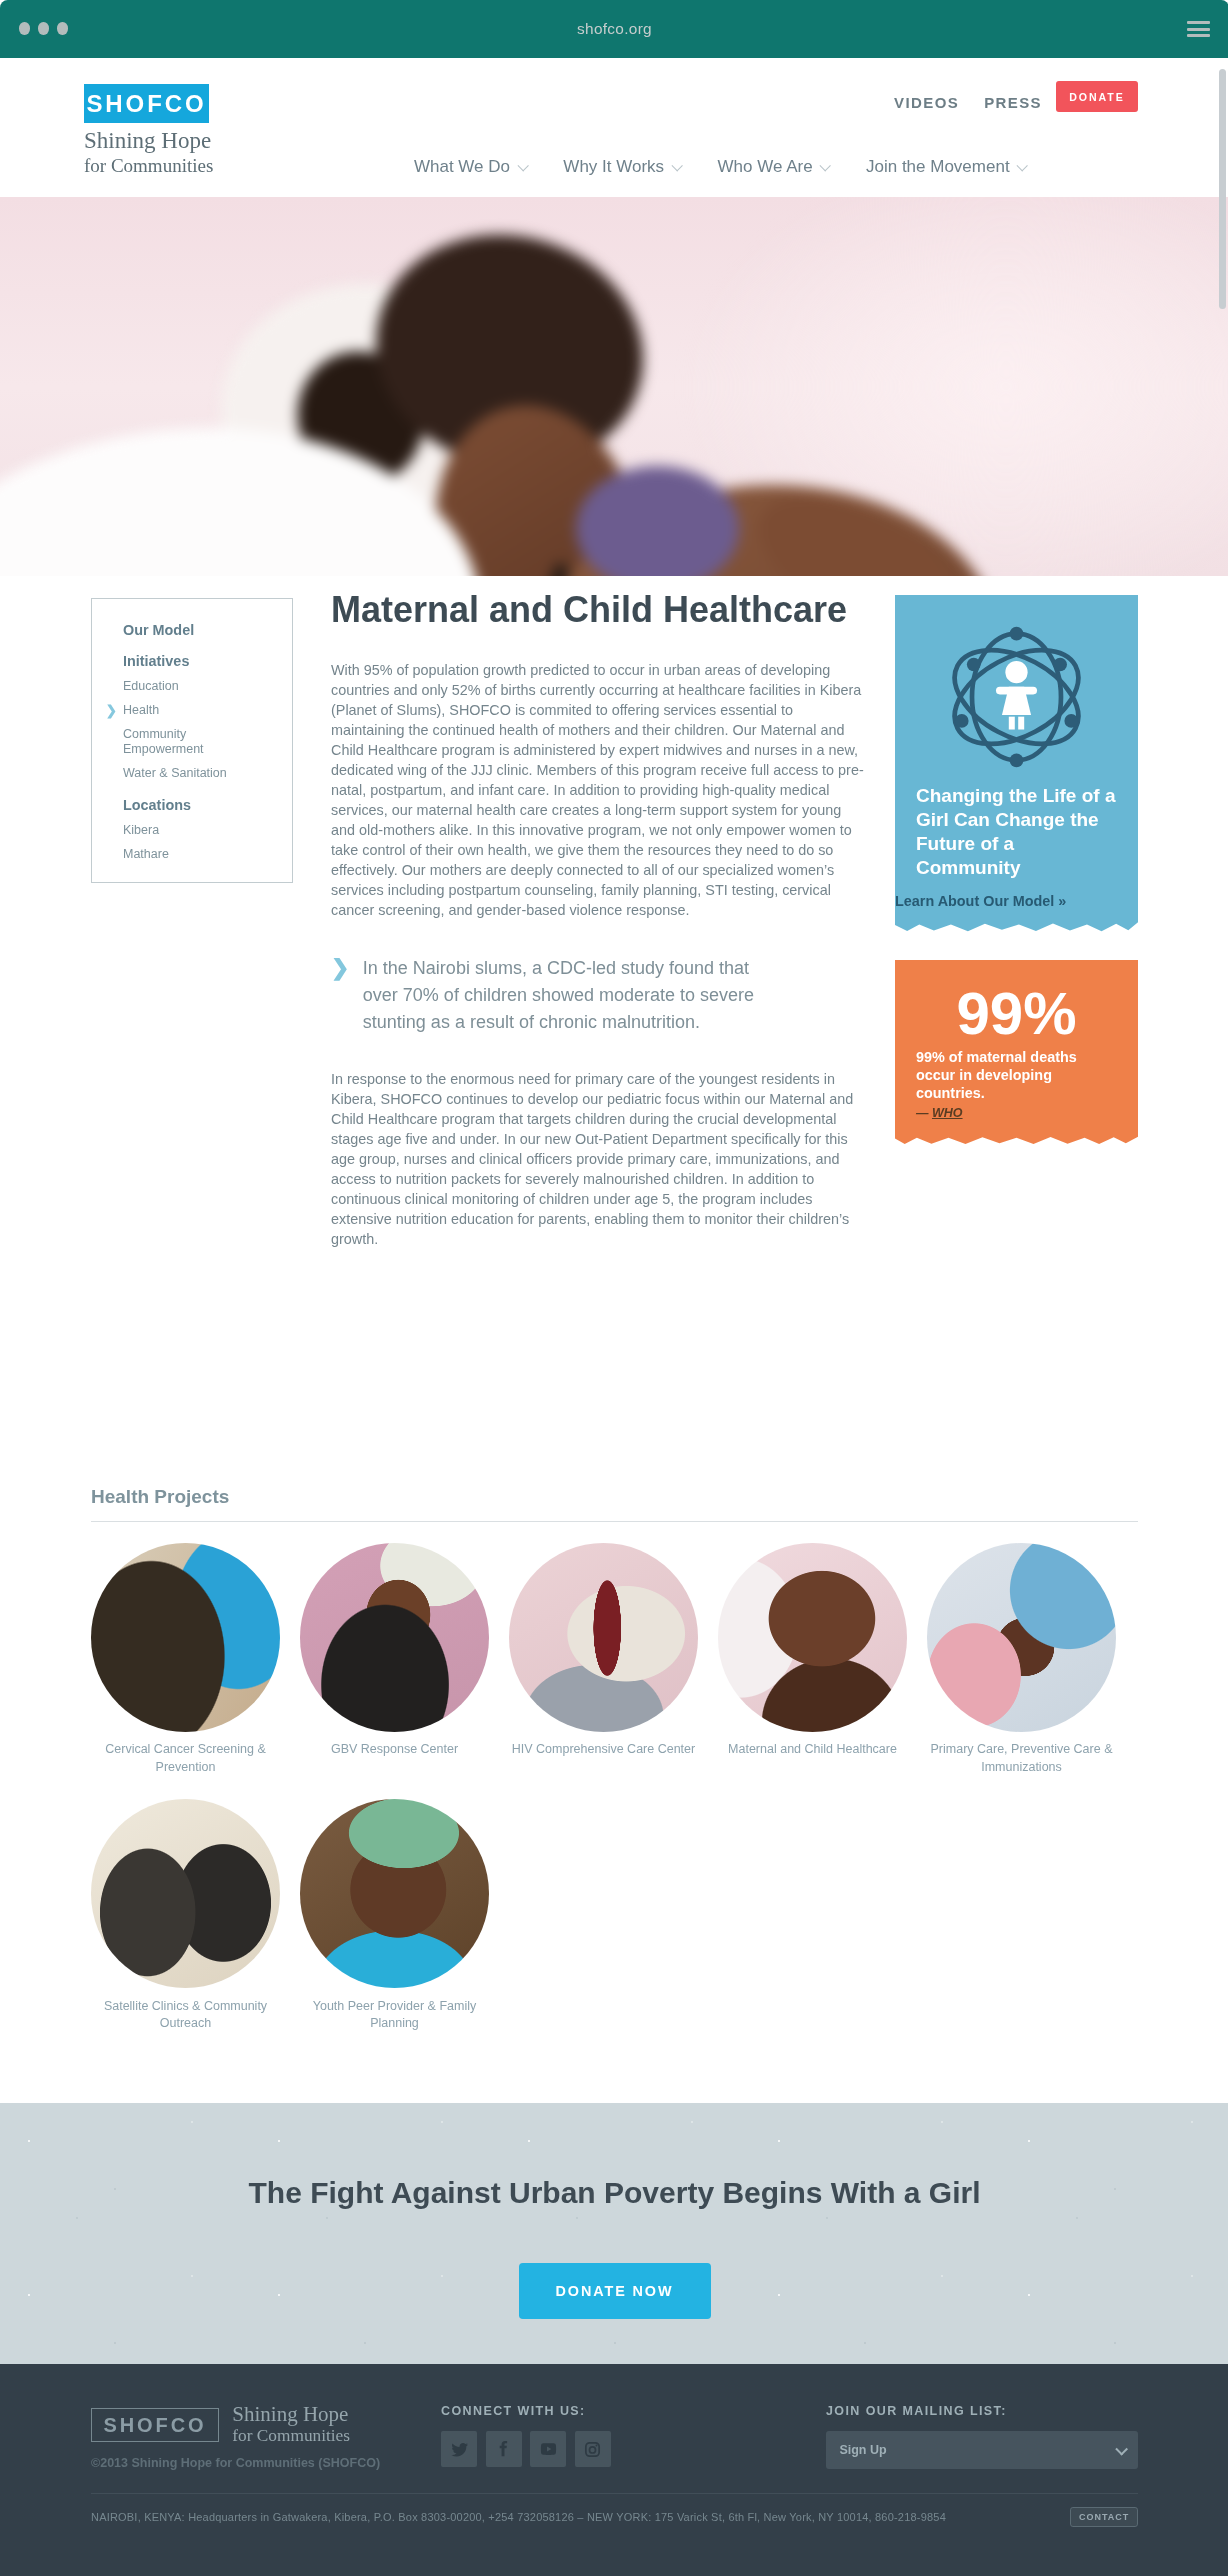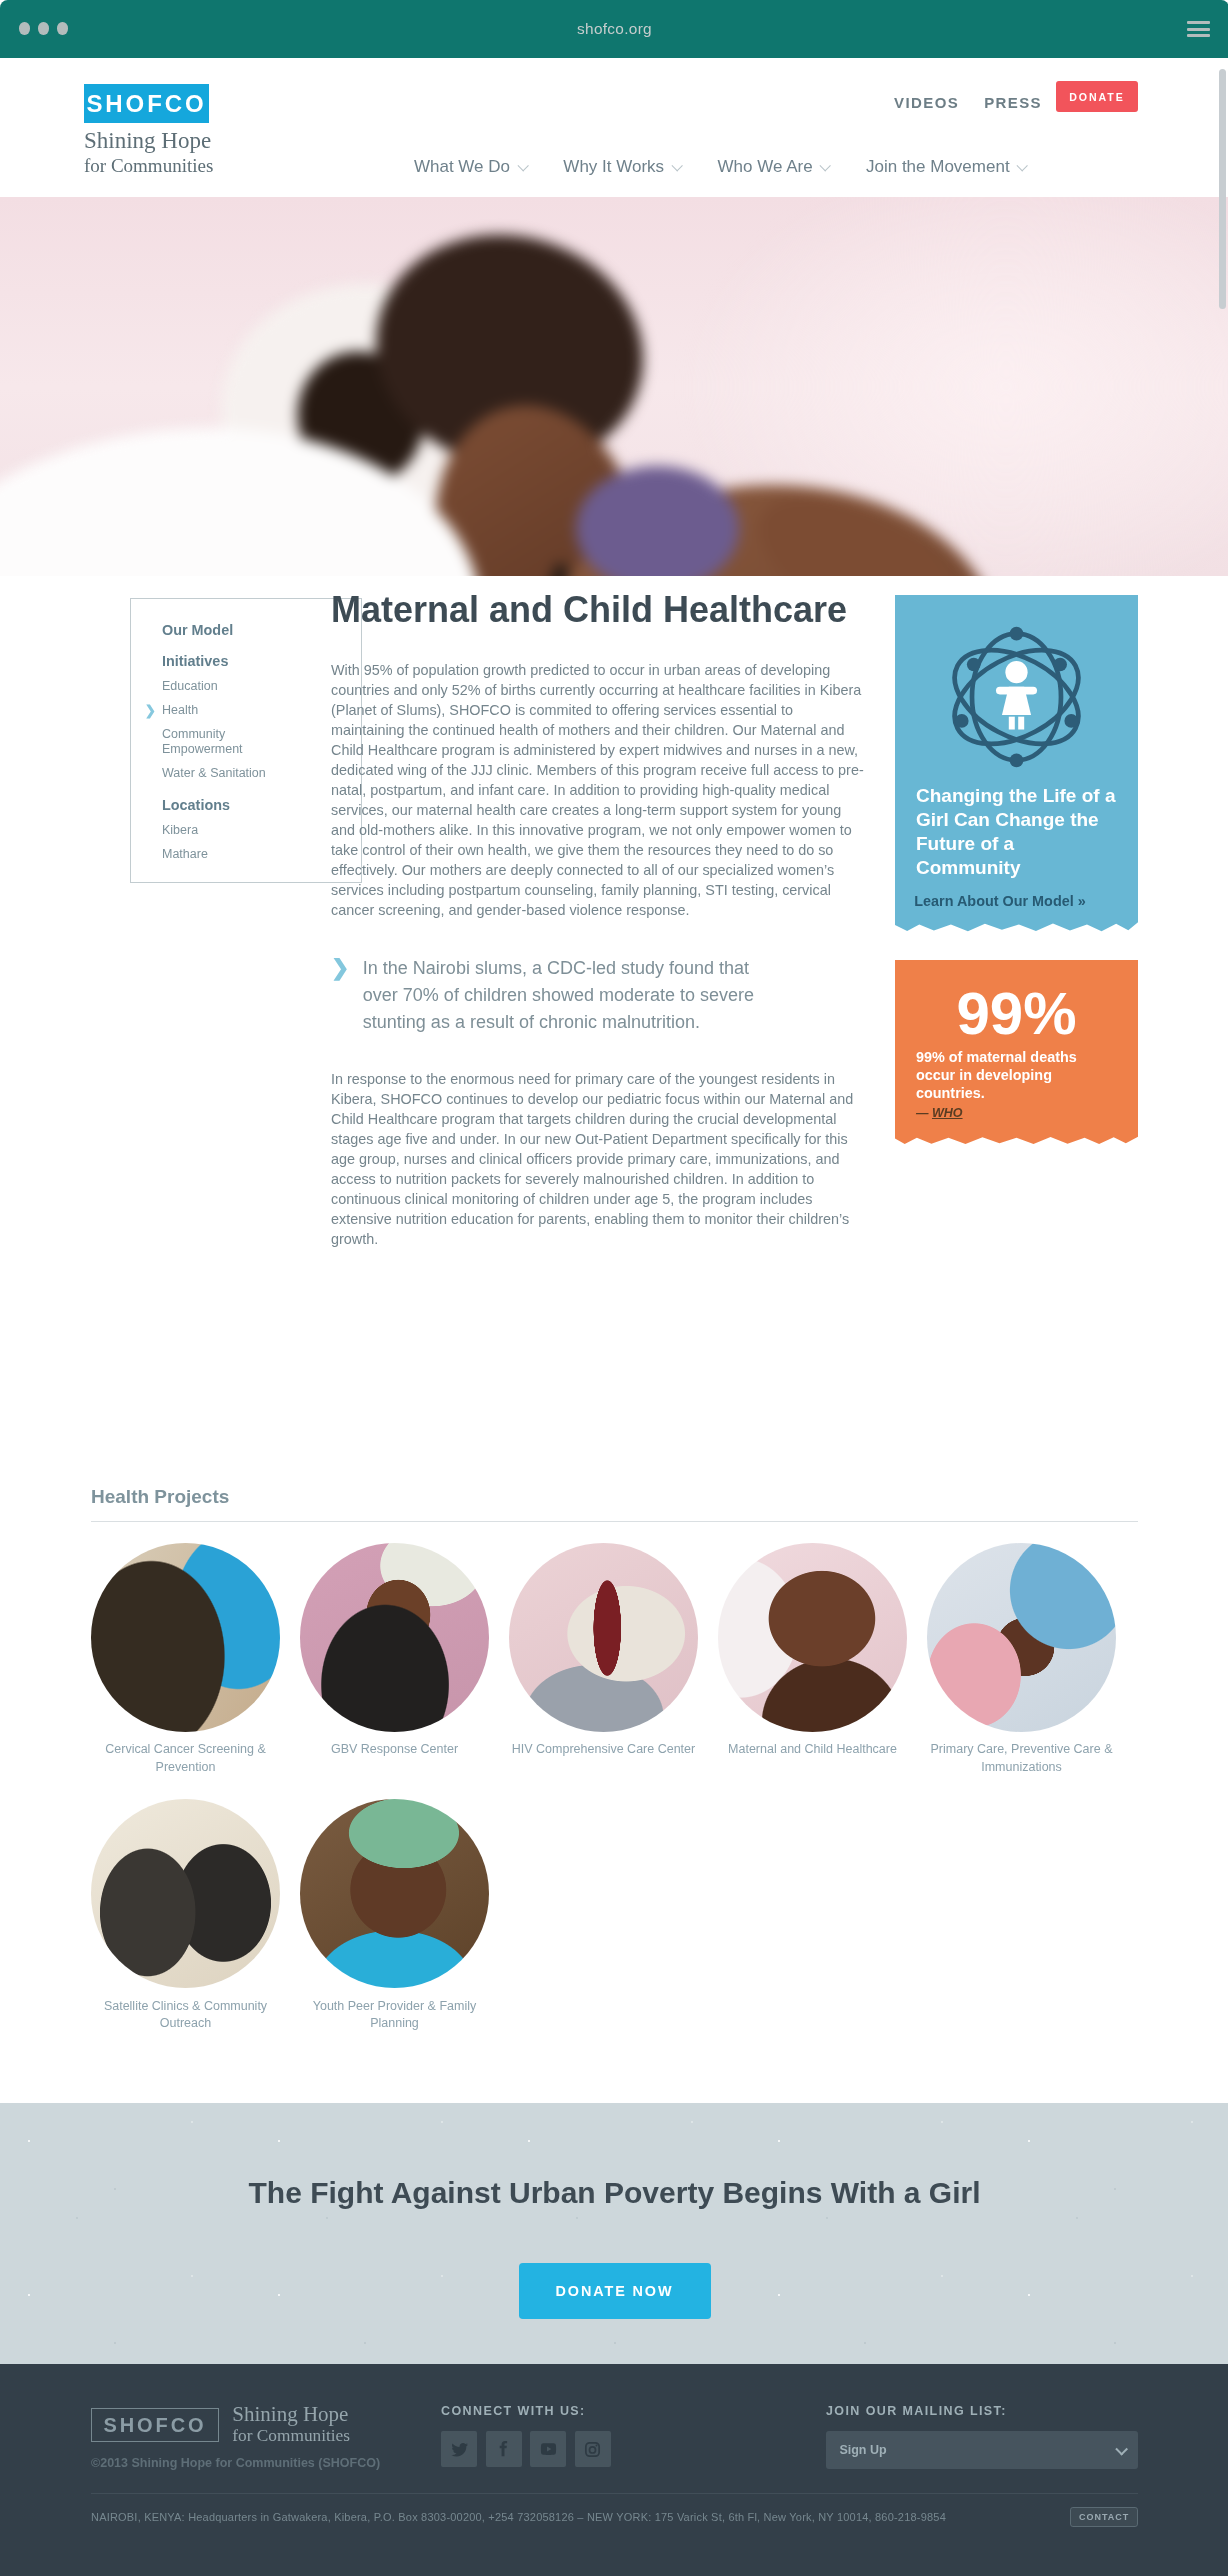--- a/index.html
+++ b/index.html
@@ -48,42 +48,42 @@
   .h-arm     { left:787px; top:355px; width:221px; height:106px; background:#7c4c33; border-radius:50%; transform:rotate(28deg); }
   .h-horn    { left:576px; top:403px; width:15.4px; height:144px; background:#241a14; border-radius:7.7px; transform:rotate(14deg); }
 
   
   .scrollbar { position:absolute; right:2.9px; top:69px; width:6.7px; height:240px; border-radius:3.8px;
                background:#c7cdd1; z-index:40; }
 
   
   .content { height:893px; position:relative; background:#fff; }
 
-  .side-box { position:absolute; left:91px; top:22px; width:232px; height:285px;
-              border:1px solid #c2ccd0; padding:23px 17.3px 19px 31px;margin-left:39px; }
+  .side-box { position:absolute; left:91px; top:22px; width:202px; height:285px;
+              border:1px solid #c2ccd0; padding:23px 17.3px 19px 31px; }
   .side-h { color:#627f8d; font-weight:bold; font-size:14.4px; margin-bottom:9.6px; cursor:default; }
   .side-h.linky { cursor:pointer; }
   .side-items { list-style:none; margin-bottom:15.4px; }
   .side-items li { position:relative; color:#7e929b; font-size:12.5px; line-height:15.4px; margin:8.6px 0; width:134px; cursor:pointer; }
   .side-items li .active-chev { position:absolute; left:-17.3px; top:0px; color:#86c8de; font-weight:bold; font-size:13.4px; }
 
   .main-col { position:absolute; left:331px; top:13.4px; width:535px; }
   .page-title { color:#3d4b54; font-size:36px; line-height:42px; font-weight:bold; margin-bottom:29px; }
   .body-p { color:#75858d; font-size:14.4px; line-height:20px; margin-bottom:27px; }
   .pull-quote { display:flex; gap:13.4px; margin:35px 0 33px 0; }
   .pull-quote .qchev { color:#83c7dd; font-size:22px; font-weight:bold; line-height:25px; }
   .pull-quote .qtext { color:#7e8f97; font-size:18px; line-height:27px; width:413px; }
 
   .cards-col { position:absolute; left:895px; top:19px; width:243px; }
   .card-blue { background:#68b7d4; height:341px; padding-top:25px; color:#fff; position:relative;
                clip-path:polygon(0 0,100% 0,100% 96%,96% 98.3%,91% 96.4%,85% 98.6%,79% 96.6%,72% 98.4%,65% 96.3%,58% 98.5%,51% 96.6%,44% 98.2%,37% 96.4%,30% 98.6%,23% 96.6%,16% 98.4%,10% 96.6%,5% 98.5%,0 96.8%);
                cursor:pointer; }
   .card-blue svg.atom { display:block; margin:0 auto; }
   .card-blue h3 { font-size:19px; line-height:24px; font-weight:bold; padding:9.6px 21px 0 21px; }
-  .card-blue .card-link { display:block; text-align:center; padding-right:33px; margin-top:13.4px;
+  .card-blue .card-link { display:block; text-align:left; padding-right:33px; margin-top:13.4px;
                           color:#275a73; font-weight:bold; font-size:14.4px; text-decoration:none; }
   .card-orange { margin-top:24px; background:#ef8049; height:189px; color:#fff; padding:25px 21px 0 21px;
                  clip-path:polygon(0 0,100% 0,100% 93.5%,95% 97%,90% 93.8%,84% 97.4%,78% 94%,71% 97.2%,64% 93.7%,57% 97.3%,50% 94%,43% 97%,36% 93.8%,29% 97.4%,22% 94%,15% 97.2%,9% 94%,4% 97.3%,0 94.4%); }
   .stat-number { text-align:center; font-size:60px; font-weight:bold; line-height:58px; }
   .stat-text { font-size:14.4px; line-height:18px; font-weight:bold; margin-top:5px; }
   .stat-source { margin-top:3.8px; font-size:12.5px; font-weight:bold; font-style:italic; color:#5a3c22; }
   .stat-source a { color:#5a3c22; }
 
   
   .projects { height:634px; padding:17.3px 91px 0 91px; background:#fff; }

